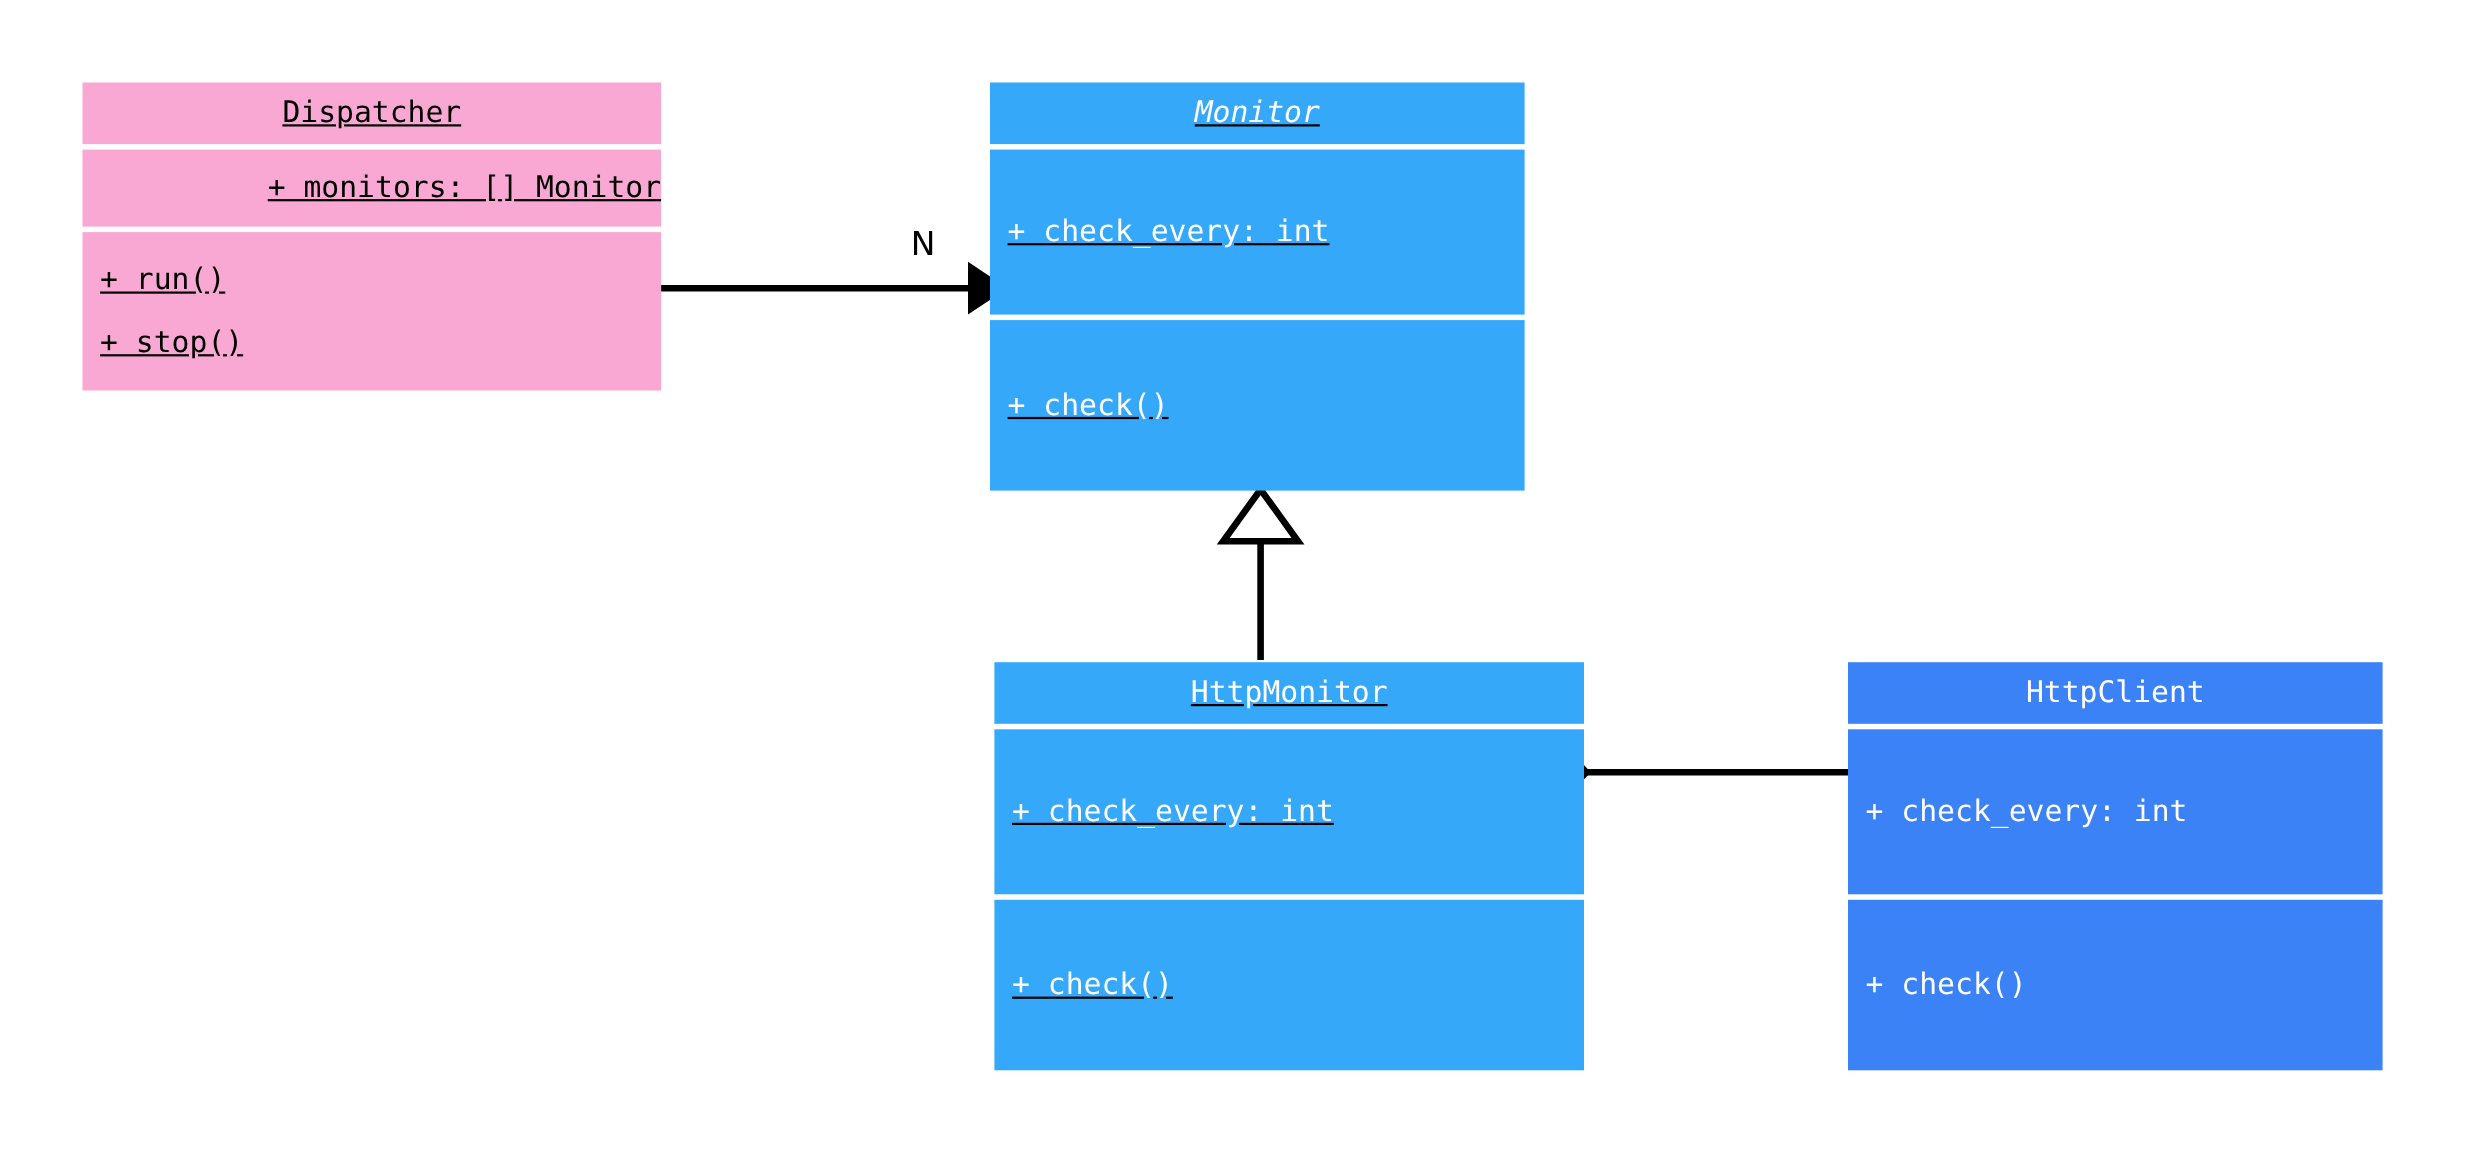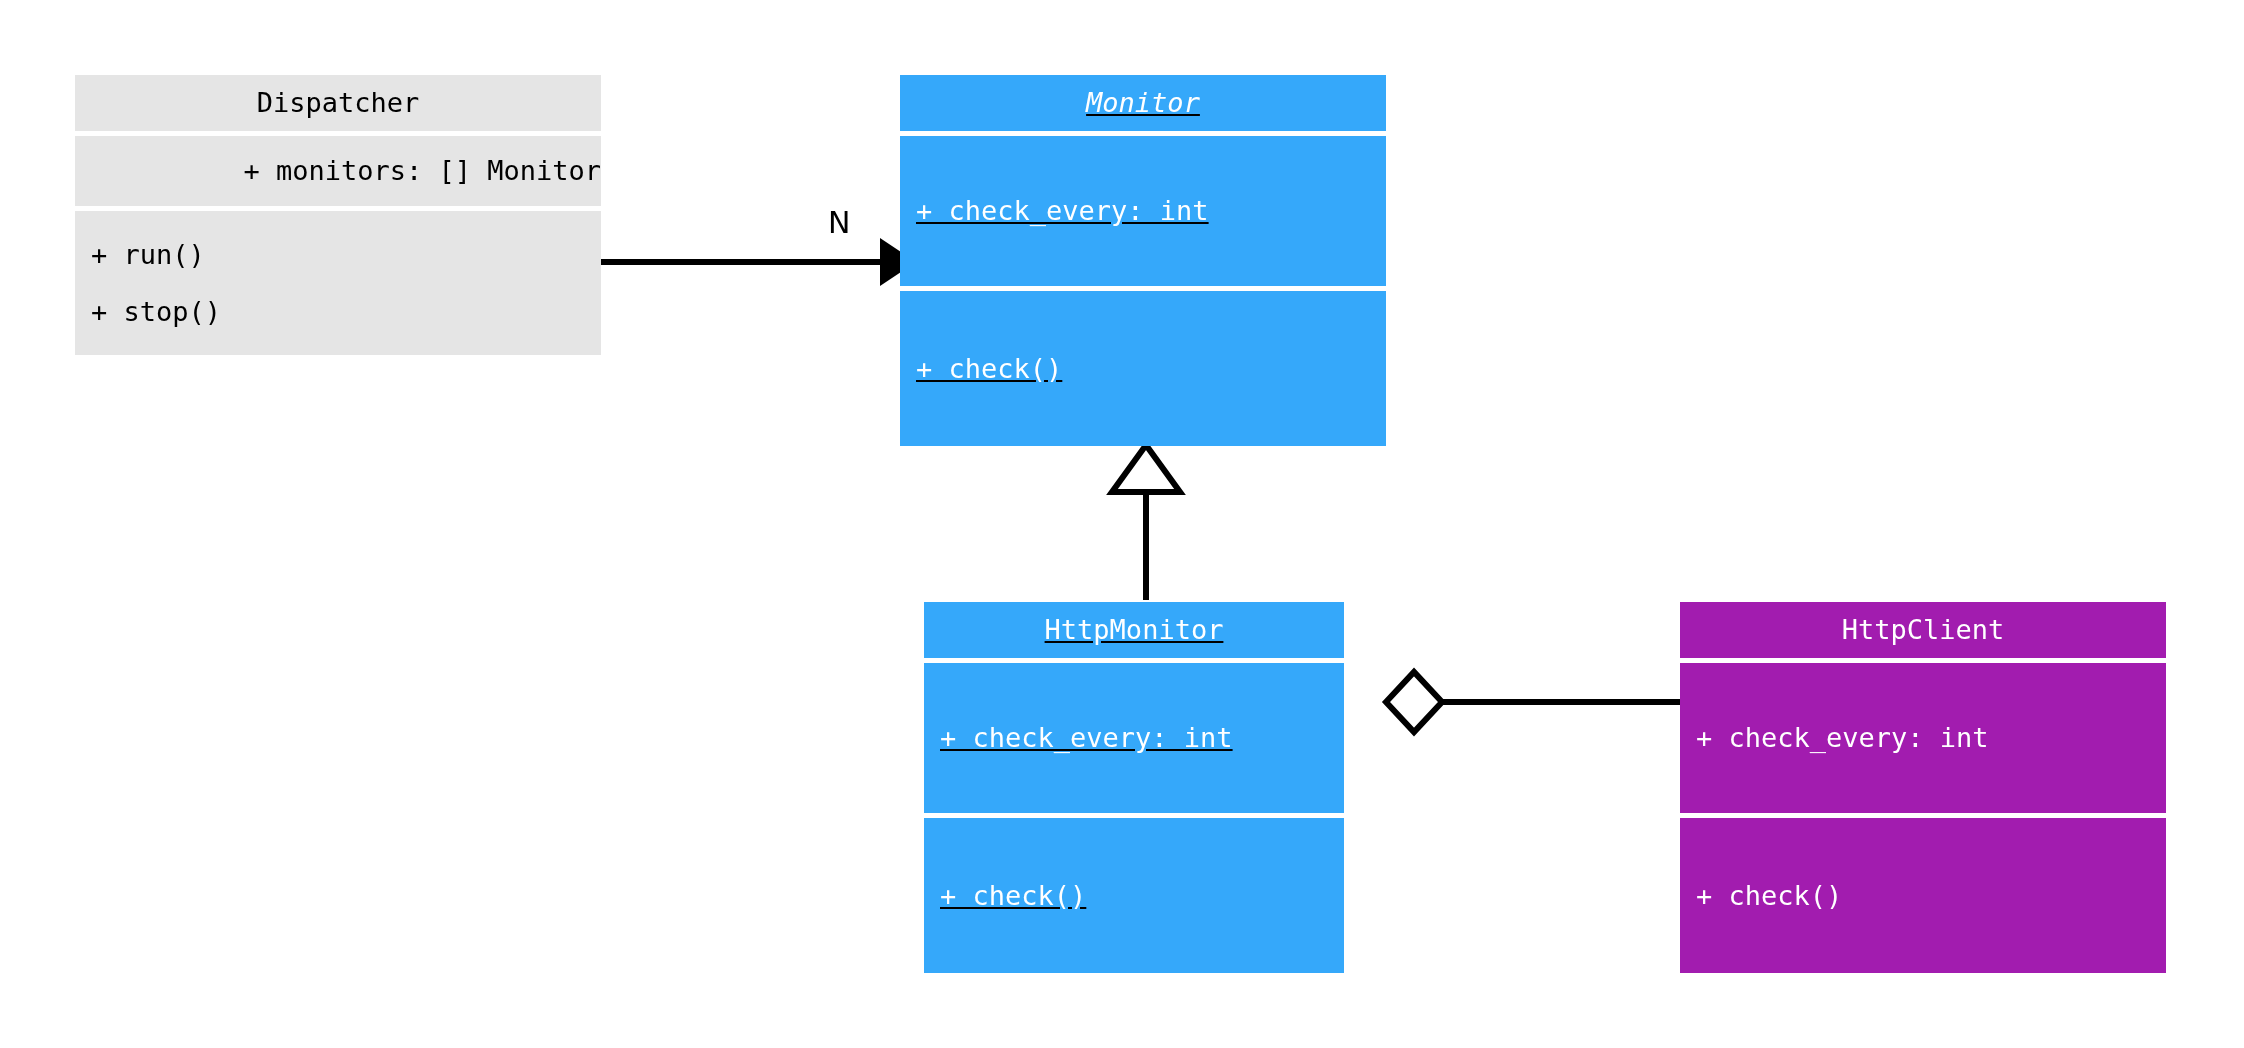--- a/index.html
+++ b/index.html
@@ -44,29 +44,29 @@
     font-style: italic;
   }
   .uml-member {
     font-size: 27px;
     line-height: 1.32;
     padding-left: 16px;
     white-space: pre;
   }
 
   
-  .theme-yellow .uml-compartment { background: #e5e5e5; }
+  .theme-yellow .uml-compartment { background: #f9a8d4; text-decoration: underline; }
   .theme-yellow .uml-title,
   .theme-yellow .uml-member { color: #000000; }
 
   .theme-blue .uml-compartment { background: #35a8fa; text-decoration: underline; }
   .theme-blue .uml-title,
   .theme-blue .uml-member { color: #ffffff; }
 
-  .theme-green .uml-compartment { background: #a21caf; }
+  .theme-green .uml-compartment { background: #3b82f6; }
   .theme-green .uml-title,
   .theme-green .uml-member { color: #ffffff; }
 
   
   .connector-layer {
     position: absolute;
     left: 0;
     top: 0;
     width: 2244px;
     height: 1048px;
@@ -129,21 +129,21 @@
 
     <div class="uml-compartment" style="height:150px;">
       <div class="uml-member">+ check_every: int</div>
     </div>
 
     <div class="uml-compartment" style="height:155px;">
       <div class="uml-member">+ check()</div>
     </div>
   </div>
 
-  <div class="uml-class theme-blue" style="left:924px; top:602px; width:420px;">
+  <div class="uml-class theme-blue" style="left:904px; top:602px; width:536px;">
 
     <div class="uml-compartment" style="height:56px;">
       <div class="uml-title">HttpMonitor</div>
     </div>
 
     <div class="uml-compartment" style="height:150px;">
       <div class="uml-member">+ check_every: int</div>
     </div>
 
     <div class="uml-compartment" style="height:155px;">

